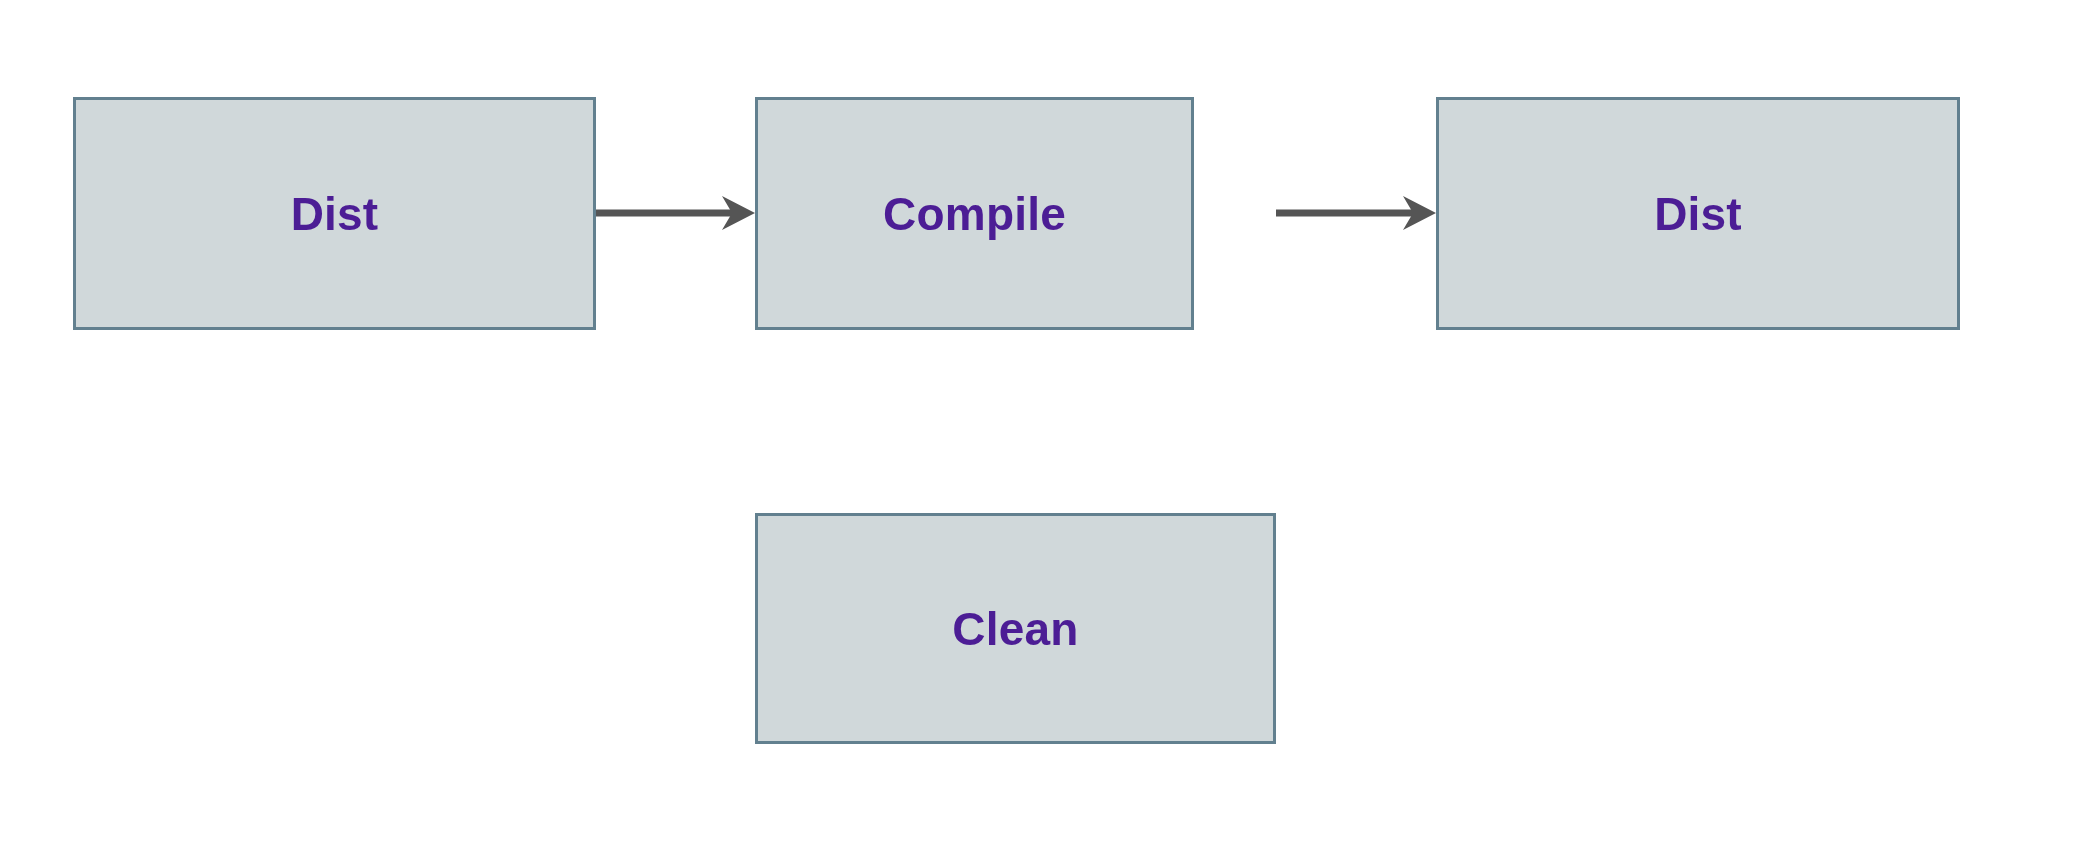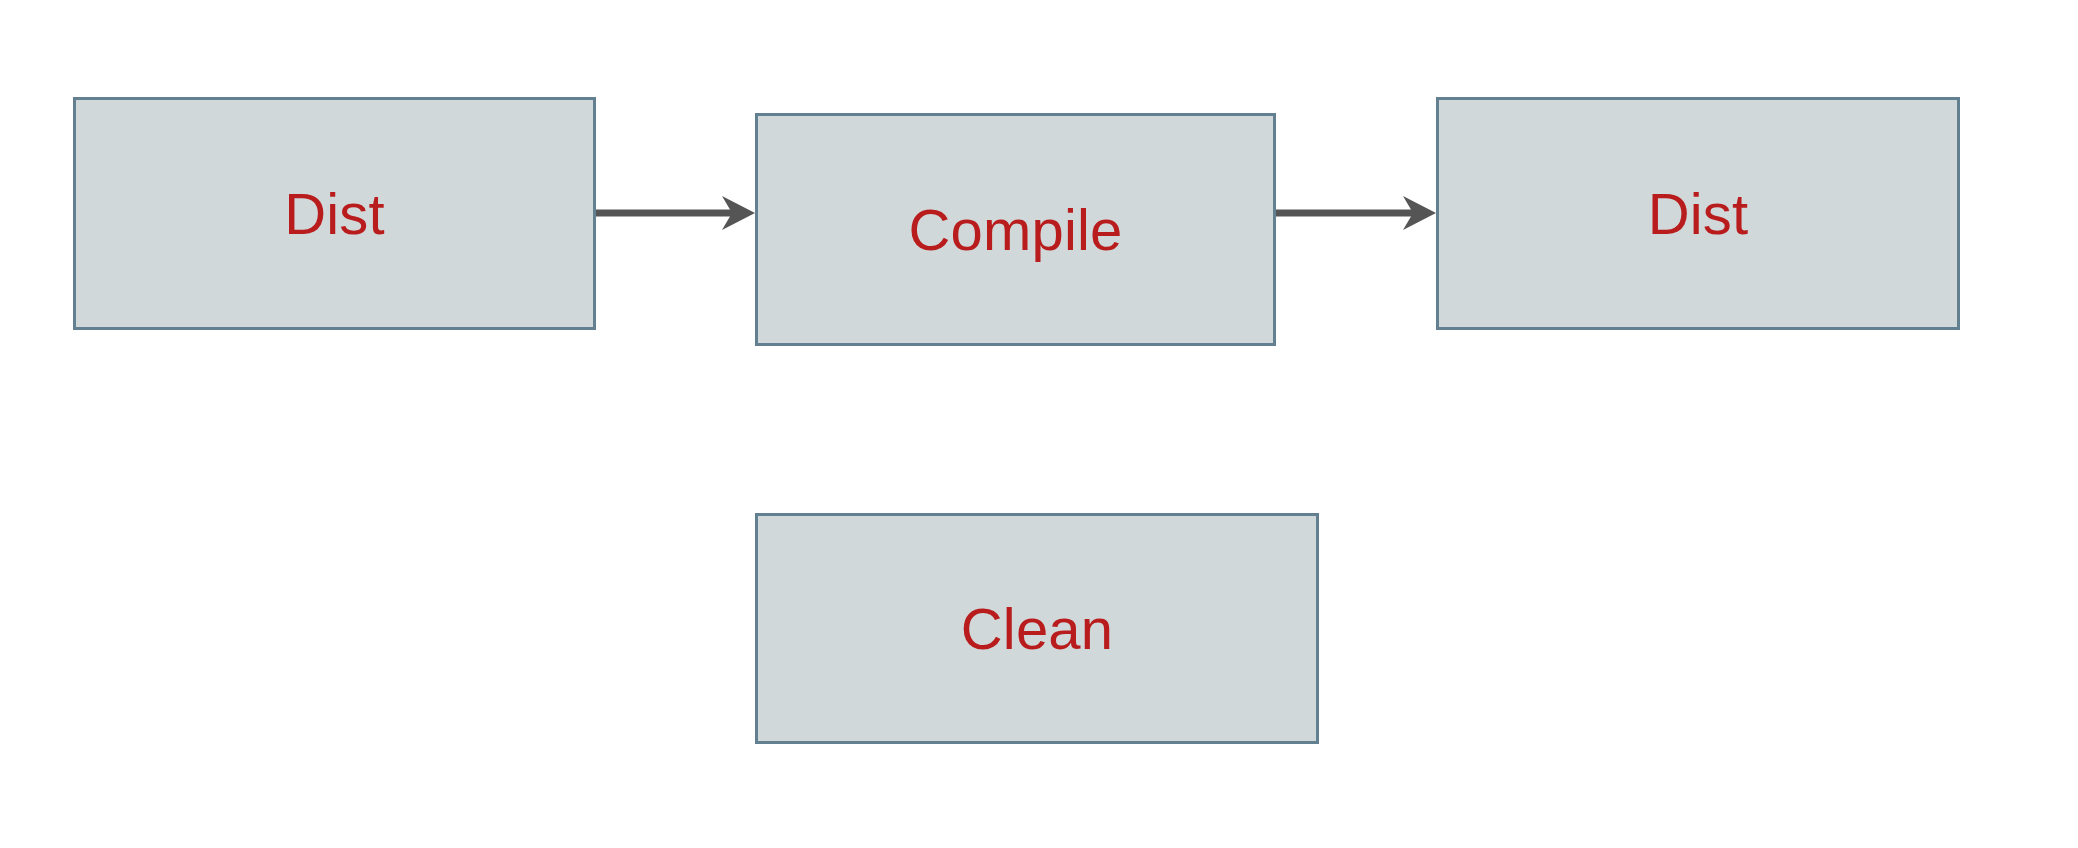--- a/index.html
+++ b/index.html
@@ -22,24 +22,24 @@
     position: absolute;
     box-sizing: border-box;
     background: #d0d8da;
     border: 3px solid #62808f;
     display: flex;
     align-items: center;
     justify-content: center;
   }
   .node-label {
     font-family: "Liberation Sans", "DejaVu Sans", sans-serif;
-    font-size: 58px;
-    font-weight: 400;
+    font-size: 46px;
+    font-weight: 700;
     line-height: 1;
-    color: #b91c1c;
+    color: #4c1d95;
     letter-spacing: 0.2px;
     white-space: nowrap;
     user-select: none;
   }
   .edge {
     position: absolute;
     overflow: visible;
   }
   .edge svg {
     display: block;
@@ -62,25 +62,25 @@
     <svg width="160" height="40" viewBox="0 0 160 40">
       <line x1="0" y1="20" x2="140" y2="20" stroke="#555555" stroke-width="7"></line>
       <path d="M 160 20 L 127 3 L 137 20 L 127 37 Z" fill="#555555"></path>
     </svg>
   </div>
 
   <div class="node" style="left:73px; top:97px; width:523px; height:233px;">
     <span class="node-label">Dist</span>
   </div>
 
-  <div class="node" style="left:755px; top:97px; width:521px; height:233px;margin-top:16px;">
+  <div class="node" style="left:755px; top:97px; width:439px; height:233px;">
     <span class="node-label">Compile</span>
   </div>
 
   <div class="node" style="left:1436px; top:97px; width:524px; height:233px;">
     <span class="node-label">Dist</span>
   </div>
 
-  <div class="node" style="left:755px; top:513px; width:564px; height:231px;">
+  <div class="node" style="left:755px; top:513px; width:521px; height:231px;">
     <span class="node-label">Clean</span>
   </div>
 
 </div>
 
 </body></html>

